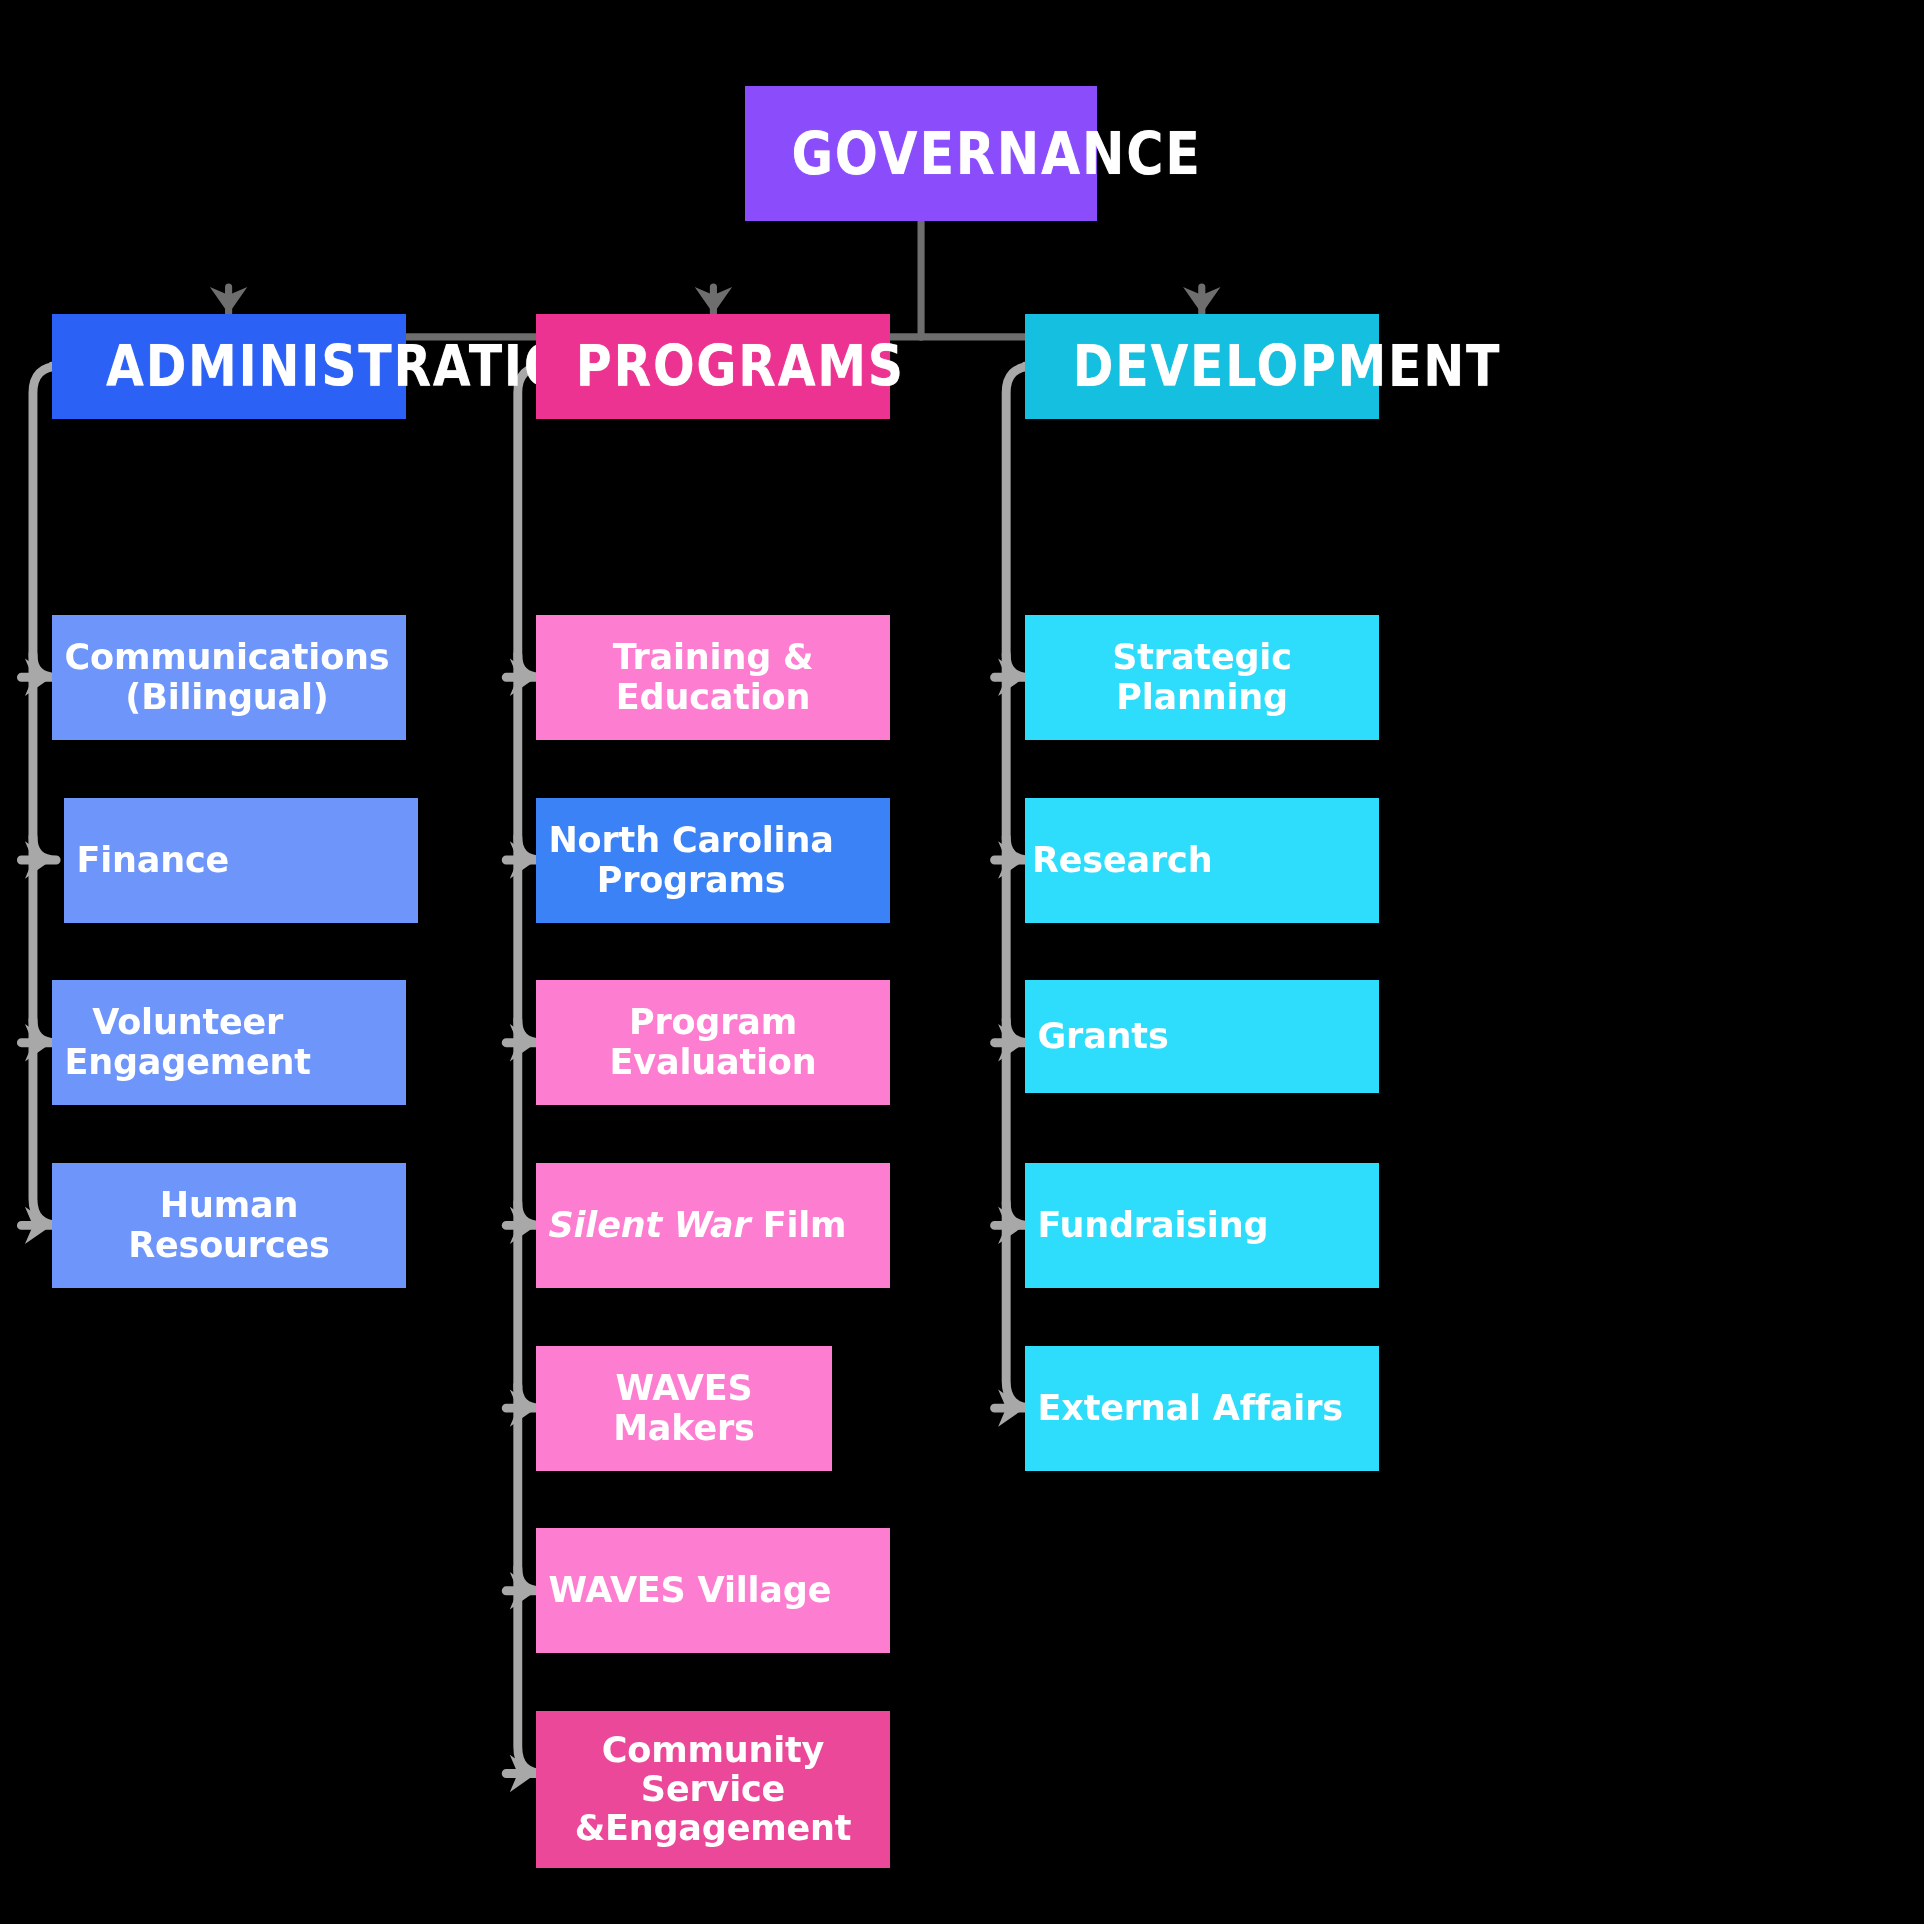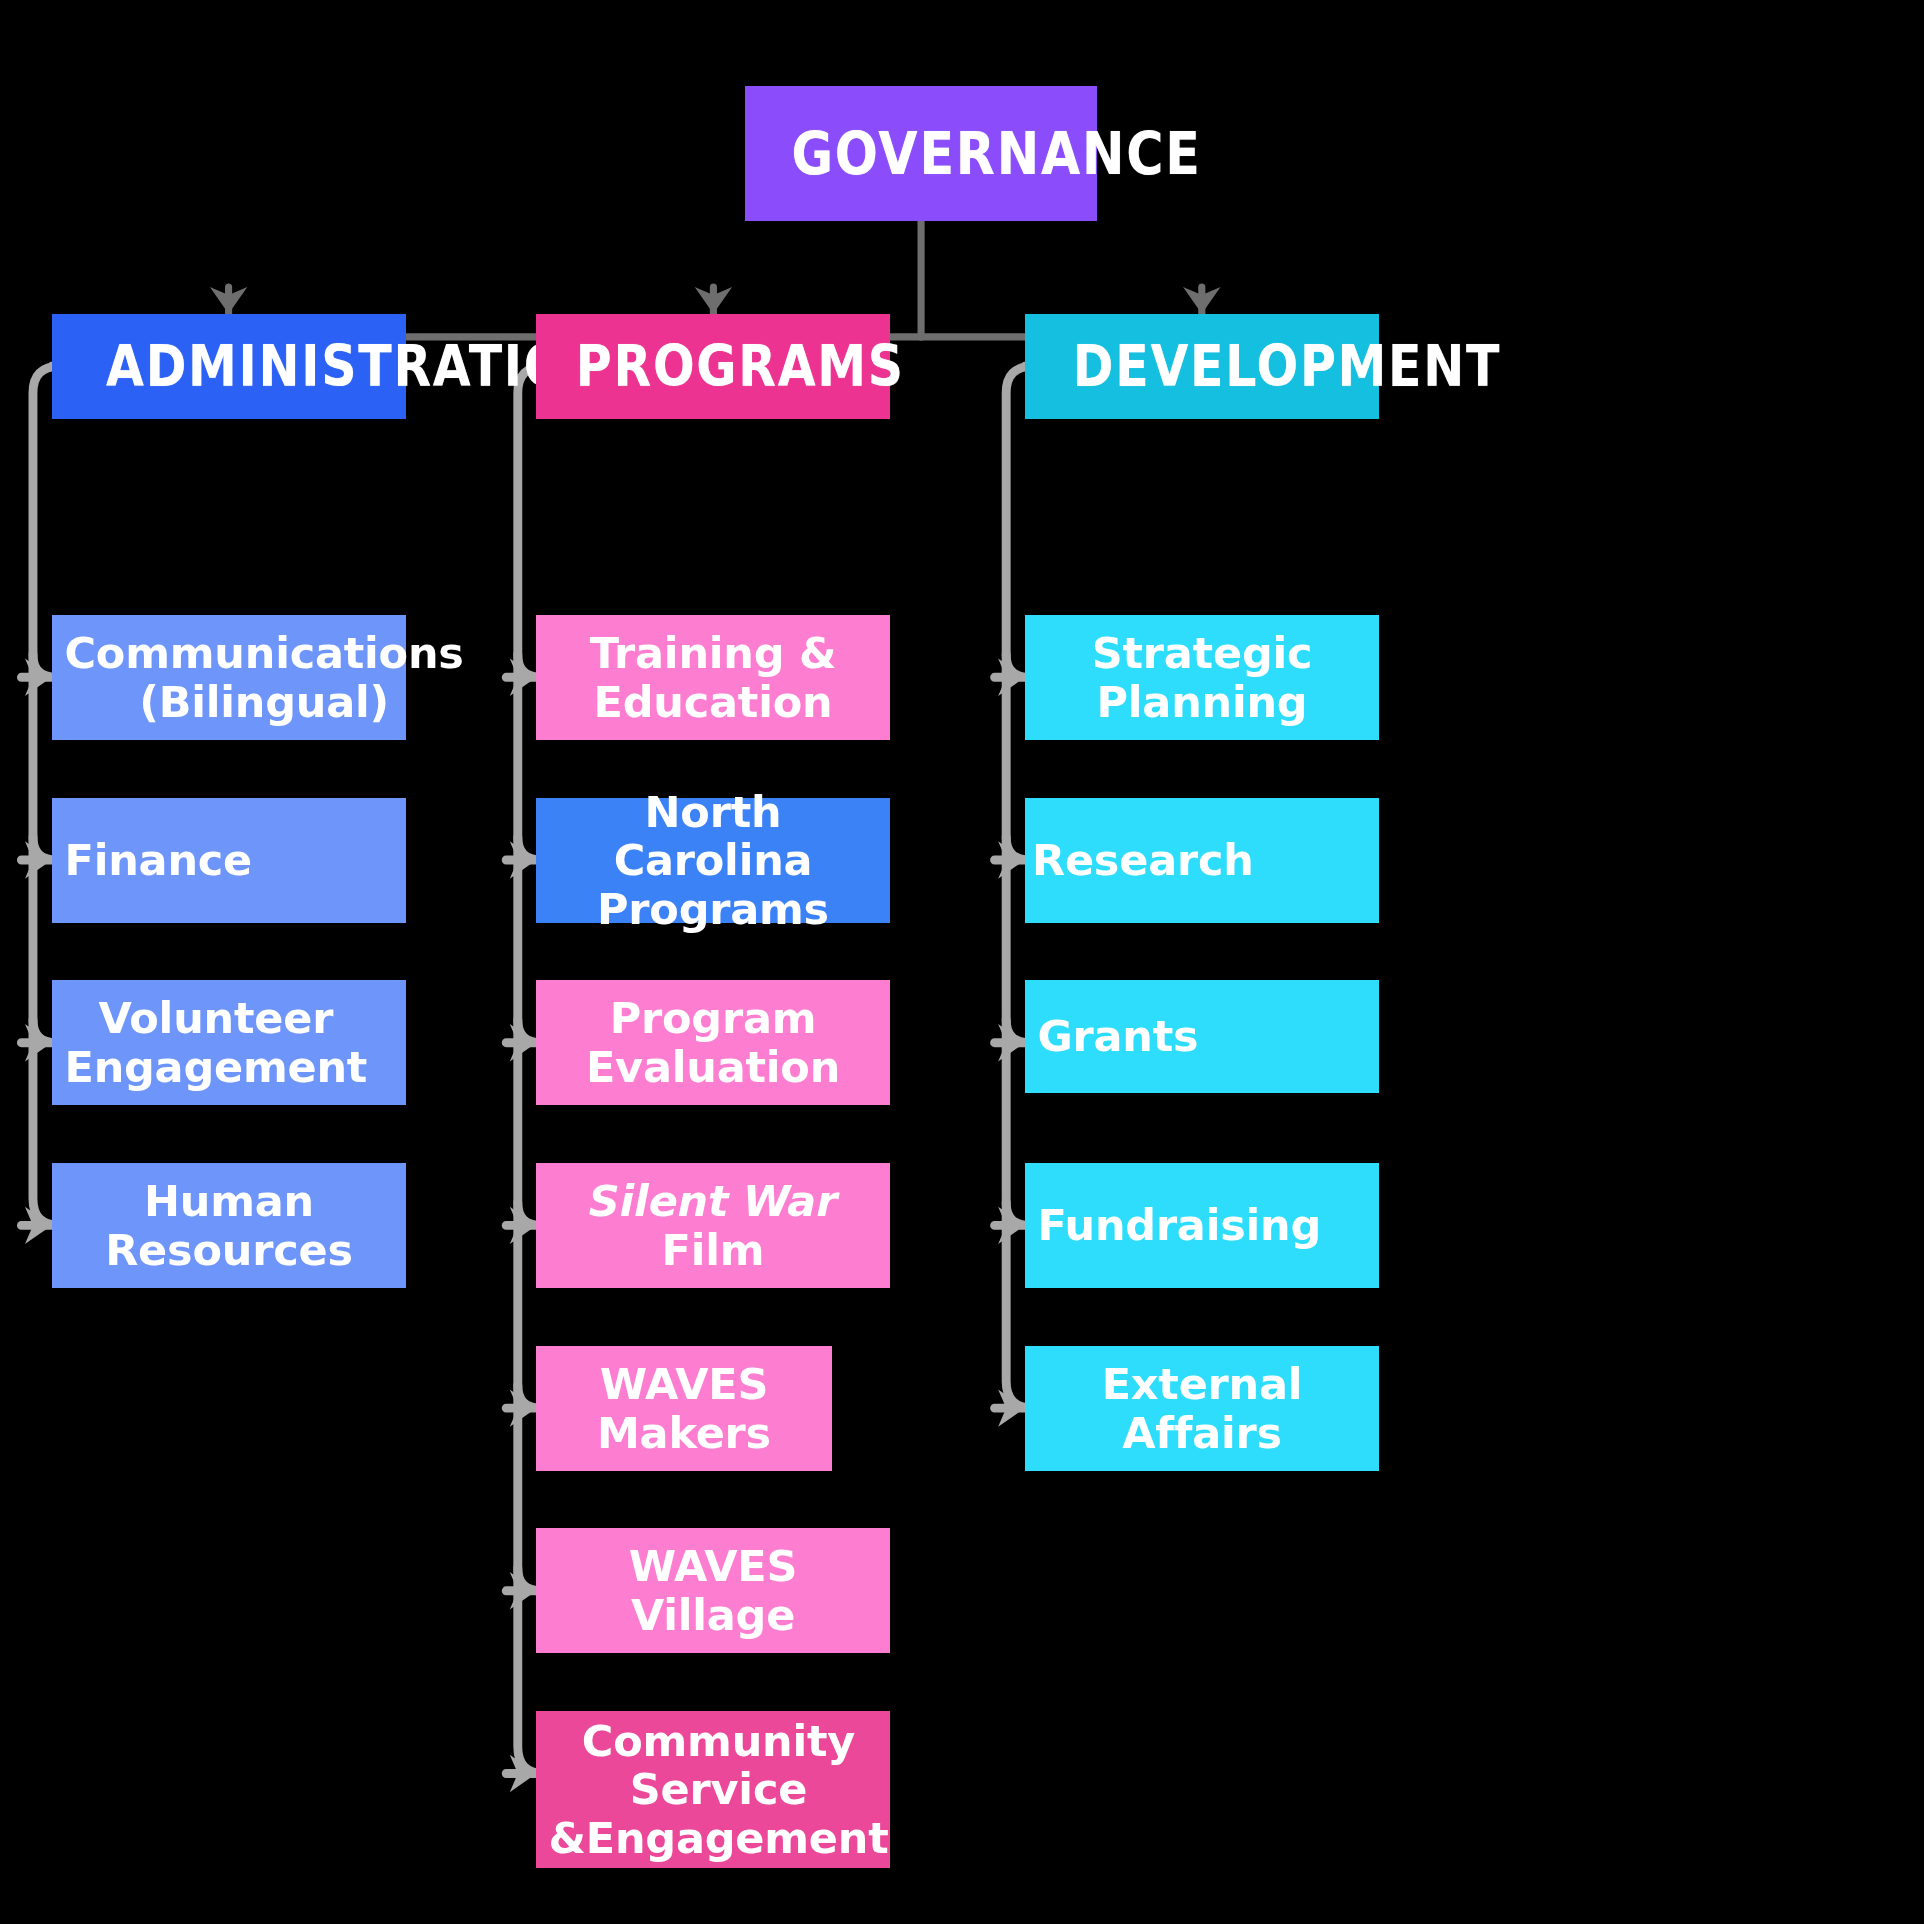--- a/index.html
+++ b/index.html
@@ -44,21 +44,21 @@
     white-space: nowrap;
     text-shadow: 0 0 0.9px rgba(255,255,255,0.55);
   }
   .root .head-label { font-size: 59px; }
   .dept .head-label { font-size: 57px; }
 
   
   .leaf-label {
     font-family: "DejaVu Sans", sans-serif;
     font-weight: 700;
-    font-size: 43px;
+    font-size: 35px;
     line-height: 1.12;
     letter-spacing: -0.005em;
   }
   .leaf-label .it { font-style: italic; }
 </style>
 </head>
 <body>
 
 <div id="stage">
   <svg id="links" viewBox="0 0 2160 2160" width="1925" height="1925" xmlns="http://www.w3.org/2000/svg" aria-hidden="true">
@@ -105,21 +105,21 @@
   <div id="nodes">
       <div class="node root" style="left: 745px; top: 86px; width: 352px; height: 135px; background: rgb(139, 77, 252);">
         <div class="head-label">GOVERNANCE</div>
       </div>
       <div class="node dept" style="left: 52px; top: 314px; width: 354px; height: 105px; background: rgb(43, 97, 245);">
         <div class="head-label">ADMINISTRATION</div>
       </div>
       <div class="node leaf" style="left: 52px; top: 615px; width: 354px; height: 125px; background: rgb(109, 149, 250);">
         <div class="leaf-label">Communications<br>(Bilingual)</div>
       </div>
-      <div class="node leaf" style="left: 52px; top: 798px; width: 354px; height: 125px; background: rgb(109, 149, 250);">
+      <div class="node leaf" style="left: 64px; top: 798px; width: 354px; height: 125px; background: rgb(109, 149, 250);">
         <div class="leaf-label">Finance</div>
       </div>
       <div class="node leaf" style="left: 52px; top: 980px; width: 354px; height: 125px; background: rgb(109, 149, 250);">
         <div class="leaf-label">Volunteer<br>Engagement</div>
       </div>
       <div class="node leaf" style="left: 52px; top: 1163px; width: 354px; height: 125px; background: rgb(109, 149, 250);">
         <div class="leaf-label">Human Resources</div>
       </div>
       <div class="node dept" style="left: 536px; top: 314px; width: 354px; height: 105px; background: rgb(237, 51, 145);">
         <div class="head-label">PROGRAMS</div>

